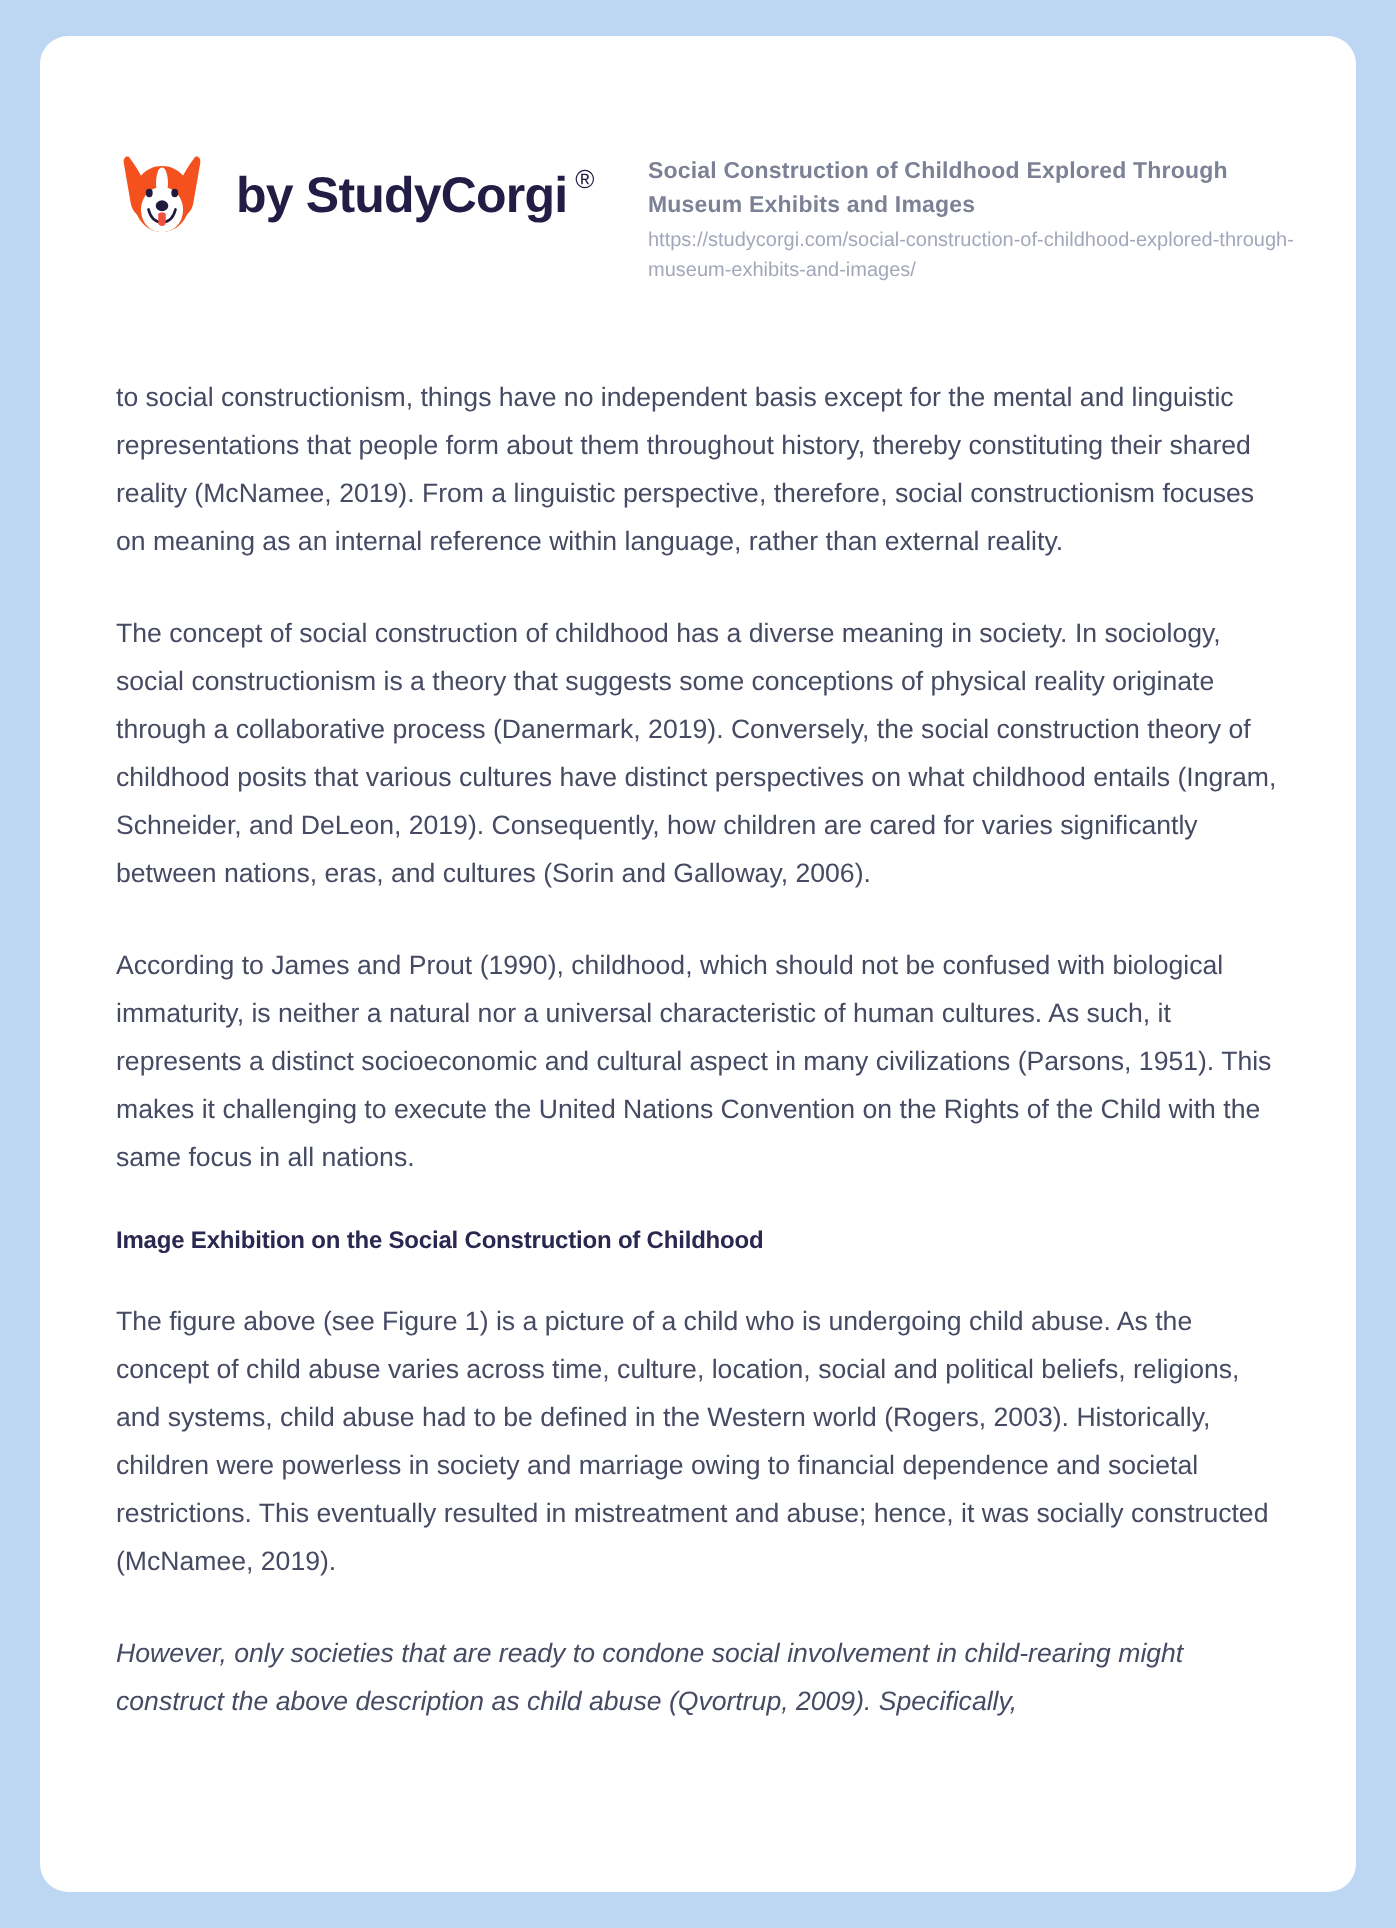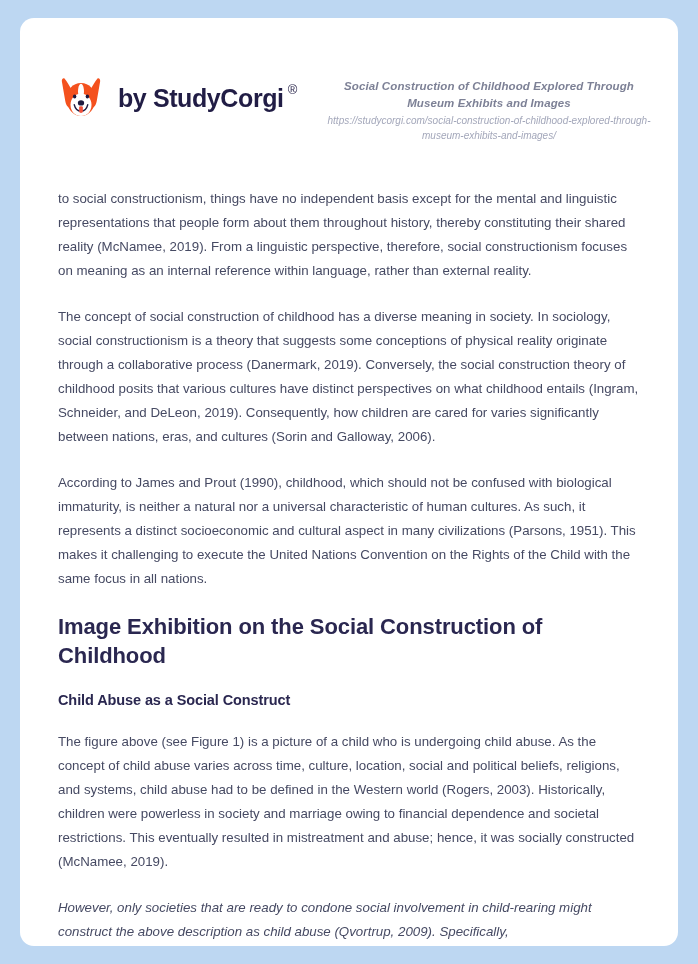--- a/index.html
+++ b/index.html
@@ -62,24 +62,23 @@
   .brand-reg {
     font-size: 13px;
     font-weight: normal;
     color: #211d45;
     margin-left: 4px;
     position: relative;
     top: -3px;
   }
 
   .header-meta {
-    text-align: center;
+    text-align: left;
     width: 330px;
     padding-top: 8px;
-    font-style: italic;
   }
 
   .header-title {
     font-size: 11.5px;
     font-weight: bold;
     color: #7d8196;
     line-height: 1.45;
     letter-spacing: 0.1px;
   }
 
@@ -101,21 +100,21 @@
     font-size: 13.3px;
     line-height: 24px;
     color: #464a63;
     margin-bottom: 22px;
     text-align: left;
   }
 
   .para:last-child { margin-bottom: 0; font-style: italic; }
 
   h2.section-title {
-    font-size: 22px;
+    font-size: 12px;
     font-weight: bold;
     color: #2a2750;
     line-height: 1.3;
     margin-top: 6px;
     margin-bottom: 20px;
     letter-spacing: -0.1px;
   }
 
   h3.sub-title {
     font-size: 14.5px;
@@ -166,18 +165,17 @@
       <div class="header-url">https://studycorgi.com/social-construction-of-childhood-explored-through-museum-exhibits-and-images/</div>
     </div>
 
   </div>
 
   <div class="content">
     <p class="para">to social constructionism, things have no independent basis except for the mental and linguistic representations that people form about them throughout history, thereby constituting their shared reality (McNamee, 2019). From a linguistic perspective, therefore, social constructionism focuses on meaning as an internal reference within language, rather than external reality.</p>
     <p class="para">The concept of social construction of childhood has a diverse meaning in society. In sociology, social constructionism is a theory that suggests some conceptions of physical reality originate through a collaborative process (Danermark, 2019). Conversely, the social construction theory of childhood posits that various cultures have distinct perspectives on what childhood entails (Ingram, Schneider, and DeLeon, 2019). Consequently, how children are cared for varies significantly between nations, eras, and cultures (Sorin and Galloway, 2006).</p>
     <p class="para">According to James and Prout (1990), childhood, which should not be confused with biological immaturity, is neither a natural nor a universal characteristic of human cultures. As such, it represents a distinct socioeconomic and cultural aspect in many civilizations (Parsons, 1951). This makes it challenging to execute the United Nations Convention on the Rights of the Child with the same focus in all nations.</p>
     <h2 class="section-title">Image Exhibition on the Social Construction of Childhood</h2>
-    <h3 class="sub-title">Child Abuse as a Social Construct</h3>
     <p class="para">The figure above (see Figure 1) is a picture of a child who is undergoing child abuse. As the concept of child abuse varies across time, culture, location, social and political beliefs, religions, and systems, child abuse had to be defined in the Western world (Rogers, 2003). Historically, children were powerless in society and marriage owing to financial dependence and societal restrictions. This eventually resulted in mistreatment and abuse; hence, it was socially constructed (McNamee, 2019).</p>
     <p class="para">However, only societies that are ready to condone social involvement in child-rearing might construct the above description as child abuse (Qvortrup, 2009). Specifically,</p>
   </div>
 
 </div>
 
 </body></html>

